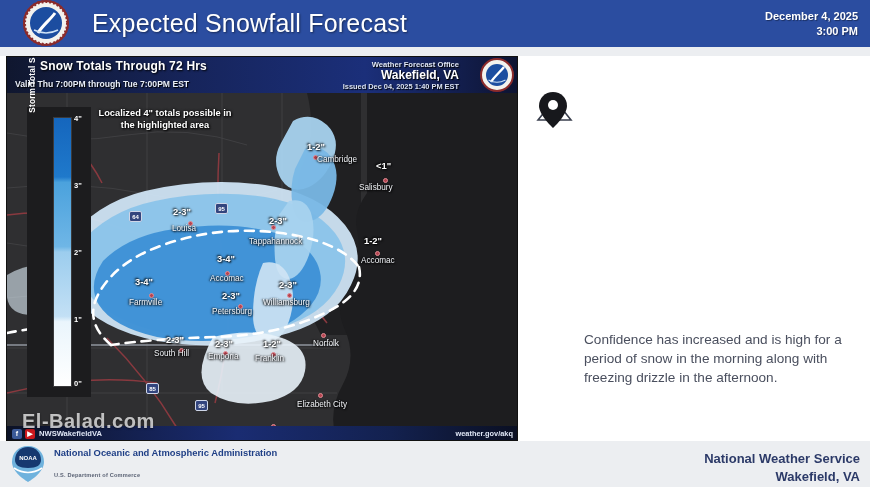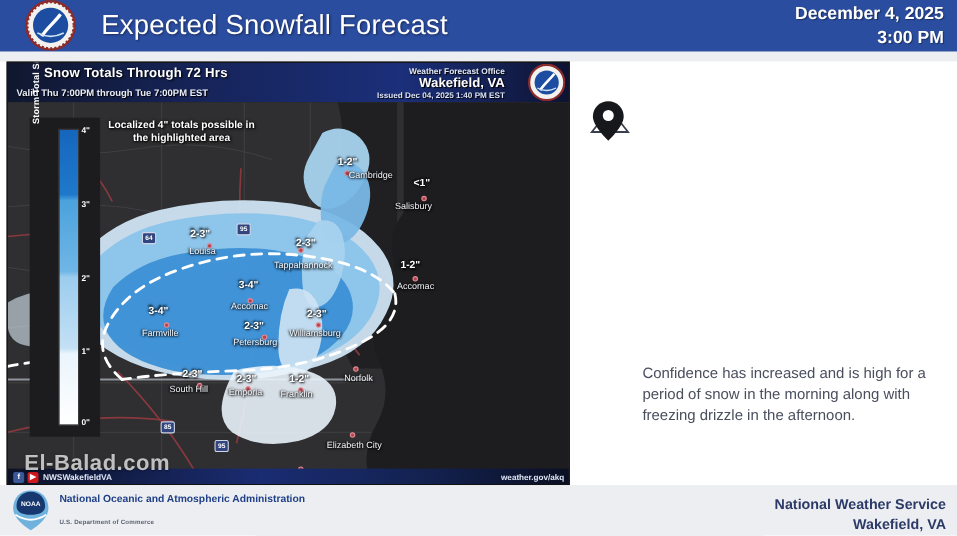--- a/index.html
+++ b/index.html
@@ -18,21 +18,21 @@
     background:#2b4da0;
     display:flex; align-items:center;
   }
   #header-logo { width:92px; height:47px; position:relative; flex:0 0 92px; }
   #header-title {
     color:#ffffff; font-size:25px; font-weight:normal; letter-spacing:.2px;
     text-shadow:1px 1px 2px rgba(0,0,0,.45);
     flex:1 1 auto;
   }
   #header-date-wrap {
-    text-align:right; color:#ffffff; font-size:16px; font-weight:bold;
+    text-align:right; color:#ffffff; font-size:11px; font-weight:bold;
     line-height:1.35; padding-right:12px; flex:0 0 auto;
     text-shadow:1px 1px 1px rgba(0,0,0,.4);
   }
   #header-gap { position:absolute; left:0; top:47px; width:870px; height:9px; background:#eceef1; }
 
   
   #map-panel {
     position:absolute; left:6px; top:56px; width:512px; height:385px;
     background:#242426; overflow:hidden;
     border:1px solid #111;

